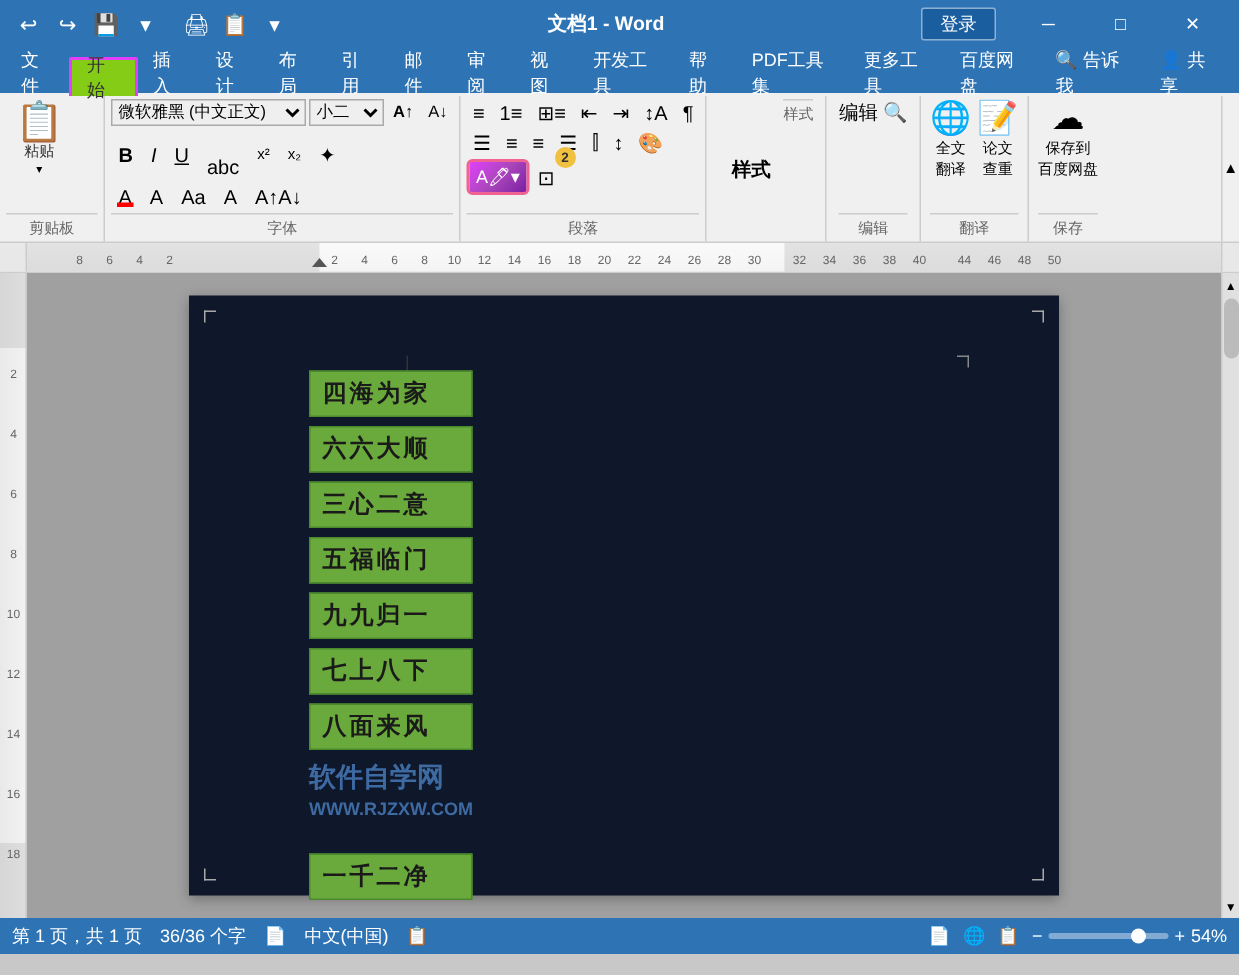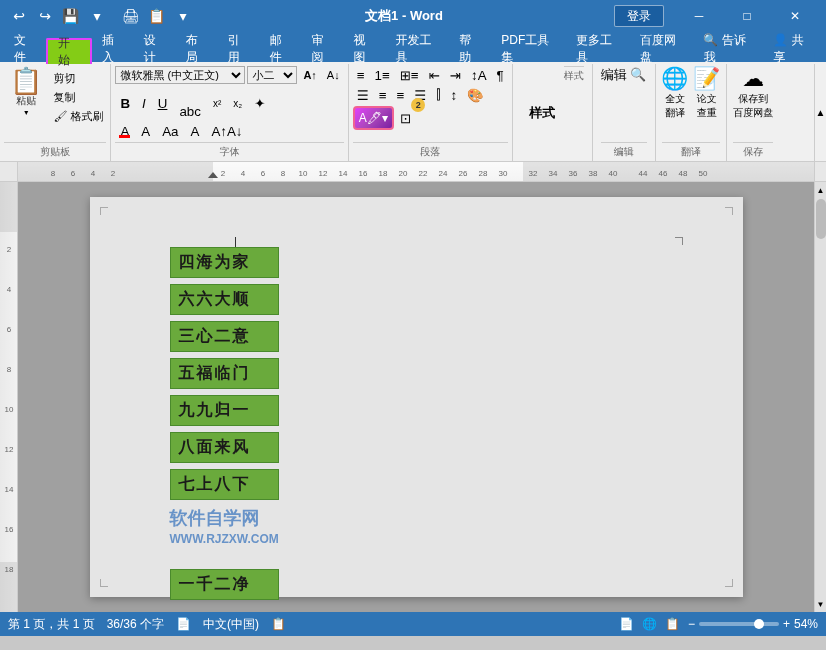--- a/index.html
+++ b/index.html
@@ -142,25 +142,20 @@
 </div>
 
 <div class="ribbon">
 
   <div style="display:flex;flex-direction:column;padding:2px 4px;border-right:1px solid #ccc;min-width:70px;">
     <div style="display:flex;flex:1;gap:2px;">
       <div style="display:flex;flex-direction:column;align-items:center;cursor:pointer;padding:2px 6px;">
         <div style="font-size:26px;line-height:1;">📋</div>
         <div style="font-size:10px;color:#333;">粘贴</div>
         <div style="font-size:8px;">▾</div>
-      </div>
-      <div style="display:flex;flex-direction:column;gap:2px;padding-top:4px;">
-        <div style="font-size:11px;cursor:pointer;padding:1px 3px;white-space:nowrap;">剪切</div>
-        <div style="font-size:11px;cursor:pointer;padding:1px 3px;white-space:nowrap;">复制</div>
-        <div style="font-size:11px;cursor:pointer;padding:1px 3px;white-space:nowrap;">🖌 格式刷</div>
       </div>
     </div>
     <div style="font-size:10px;color:#666;text-align:center;border-top:1px solid #ccc;padding-top:2px;">剪贴板</div>
   </div>
 
   <div style="display:flex;flex-direction:column;padding:2px 4px;border-right:1px solid #ccc;min-width:210px;">
     <div style="display:flex;align-items:center;gap:2px;margin-bottom:2px;">
       <select style="height:18px;font-size:11px;border:1px solid #aaa;min-width:130px;">
         <option>微软雅黑 (中文正文)</option>
       </select>
@@ -324,37 +319,37 @@
       <text x="9" y="190" font-size="8" fill="#666" text-anchor="middle">8</text>
       <text x="9" y="230" font-size="8" fill="#666" text-anchor="middle">10</text>
       <text x="9" y="270" font-size="8" fill="#666" text-anchor="middle">12</text>
       <text x="9" y="310" font-size="8" fill="#666" text-anchor="middle">14</text>
       <text x="9" y="350" font-size="8" fill="#666" text-anchor="middle">16</text>
       <text x="9" y="390" font-size="8" fill="#666" text-anchor="middle">18</text>
     </svg>
   </div>
 
   <div style="flex:1;overflow:auto;background:#a0a0a0;padding:15px 30px;display:flex;justify-content:center;">
-    <div style="background:#e5e5e5;width:653px;min-height:400px;box-shadow:0 2px 8px rgba(0,0,0,0.3);position:relative;padding:40px 60px;">
+    <div style="background:#0f172a;width:580px;min-height:400px;box-shadow:0 2px 8px rgba(0,0,0,0.3);position:relative;padding:40px 60px;">
 
       <div style="position:absolute;top:10px;left:10px;width:8px;height:8px;border-top:1px solid #aaa;border-left:1px solid #aaa;"></div>
       <div style="position:absolute;top:10px;right:10px;width:8px;height:8px;border-top:1px solid #aaa;border-right:1px solid #aaa;"></div>
       <div style="position:absolute;bottom:10px;left:10px;width:8px;height:8px;border-bottom:1px solid #aaa;border-left:1px solid #aaa;"></div>
       <div style="position:absolute;bottom:10px;right:10px;width:8px;height:8px;border-bottom:1px solid #aaa;border-right:1px solid #aaa;"></div>
 
       <div style="position:absolute;top:40px;left:145px;width:1px;height:12px;border-left:1px solid #333;"></div>
 
       <div style="position:absolute;left:80px;top:50px;display:flex;flex-direction:column;gap:3px;">
         <div class="text-block">四海为家</div>
         <div class="text-block">六六大顺</div>
         <div class="text-block">三心二意</div>
         <div class="text-block">五福临门</div>
         <div class="text-block">九九归一</div>
+        <div class="text-block">七上八下</div>
         <div class="text-block">八面来风</div>
-        <div class="text-block">七上八下</div>
 
         <div style="position:relative;width:100%;height:60px;">
           <div style="color:#4a7fc1;font-size:18px;font-weight:bold;opacity:0.8;line-height:1.4;text-align:left;">
             <div>软件自学网</div>
             <div style="font-size:12px;">WWW.RJZXW.COM</div>
           </div>
         </div>
         <div class="text-block">一千二净</div>
       </div>
 

